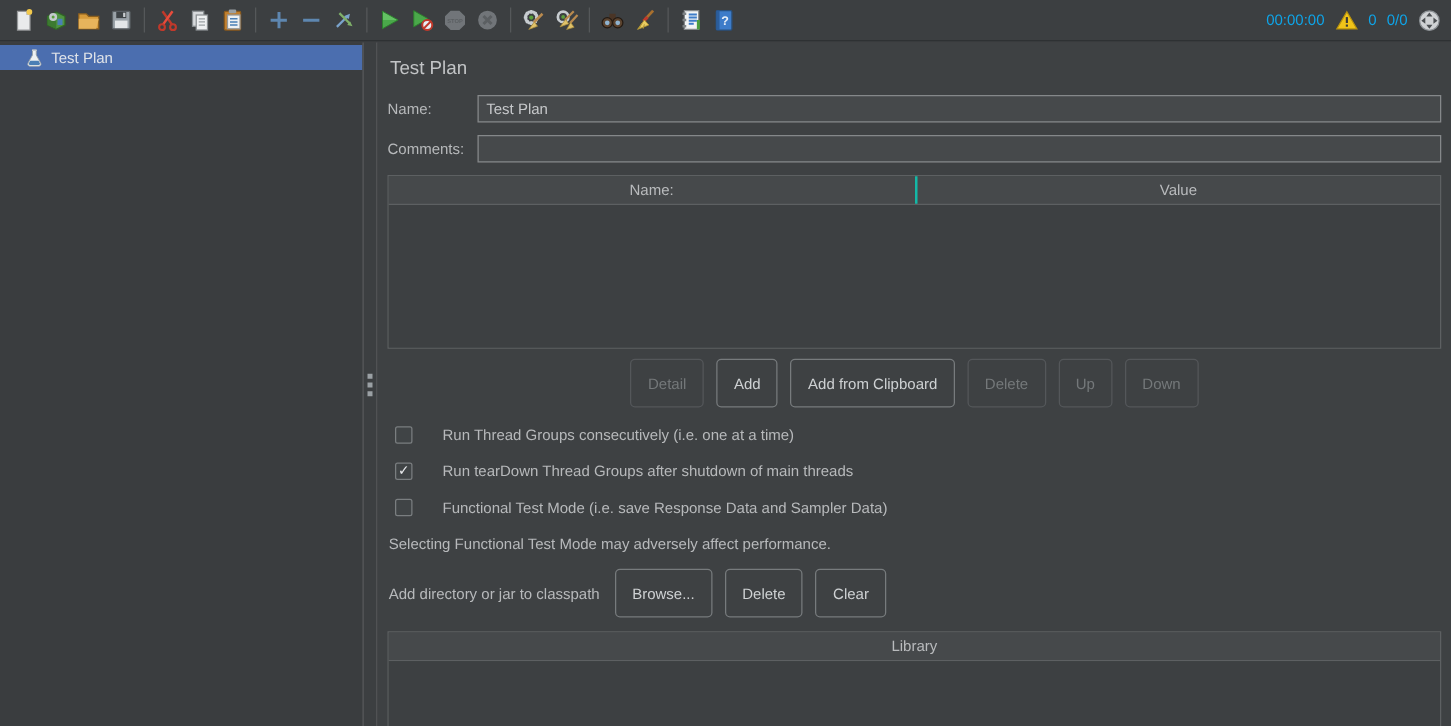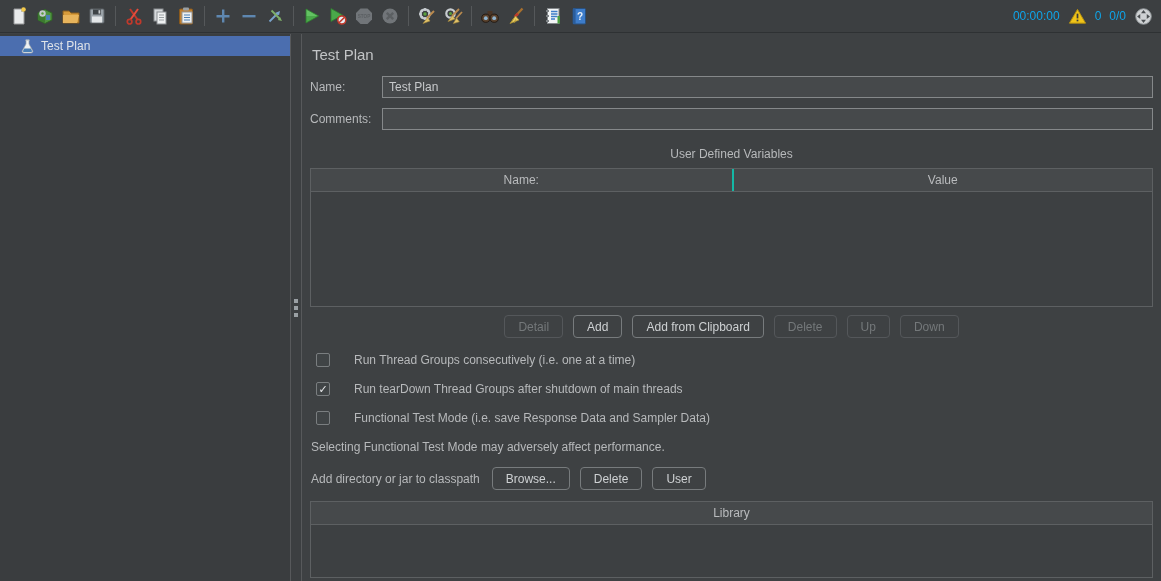--- a/index.html
+++ b/index.html
@@ -69,21 +69,21 @@
   .grid-header .cell {
     flex:1 1 50%; display:flex; align-items:center; justify-content:center; color:#b9bbbd;
   }
   .grid-header .cell + .cell { border-left:2px solid #14b8a6; }
   .grid-body { background:#3d4042; }
   .grid-body.udv { height:114px; }
   .grid-body.lib { height:52px; }
 
   .btn-row { display:flex; justify-content:center; gap:10px; margin-top:8px; }
   .btn {
-    height:23px; padding:0 13px; border:1px solid #777b7d; border-radius:4px;
+    height:39px; padding:0 13px; border:1px solid #777b7d; border-radius:4px;
     background:transparent; color:#ced1d3; font-family:"Liberation Sans",sans-serif;
     font-size:12px; display:flex; align-items:center;
   }
   .btn.disabled { border-color:#54575a; color:#74787a; }
 
   .check-row { display:flex; align-items:center; gap:24px; margin:15px 0 0 6px; }
   .cb {
     width:14px; height:14px; border:1px solid #7a7e80; border-radius:2px;
     background:#404446; color:#e8eaec; font-size:11px; line-height:12px;
     text-align:center; flex:0 0 auto;
@@ -305,21 +305,20 @@
   <div class="field-row">
     <label>Name:</label>
     <input type="text" value="Test Plan" style="">
   </div>
 
   <div class="field-row">
     <label>Comments:</label>
     <input type="text" value="" style="">
   </div>
 
-  <div class="section-title">User Defined Variables</div>
 
   <div class="grid">
     <div class="grid-header">
       <div class="cell">Name:</div>
       <div class="cell">Value</div>
     </div>
     <div class="grid-body udv"></div>
   </div>
 
   <div class="btn-row">
@@ -343,21 +342,21 @@
     <span class="cb"></span>
     <span>Functional Test Mode (i.e. save Response Data and Sampler Data)</span>
   </div>
 
   <div class="note">Selecting Functional Test Mode may adversely affect performance.</div>
 
   <div class="classpath-row">
     <span class="lbl">Add directory or jar to classpath</span>
     <button class="btn">Browse...</button>
     <button class="btn">Delete</button>
-    <button class="btn">User</button>
+    <button class="btn">Clear</button>
   </div>
 
   <div class="lib-wrap">
     <div class="grid">
       <div class="grid-header single">
         <div class="cell">Library</div>
       </div>
       <div class="grid-body lib"></div>
     </div>
   </div>

